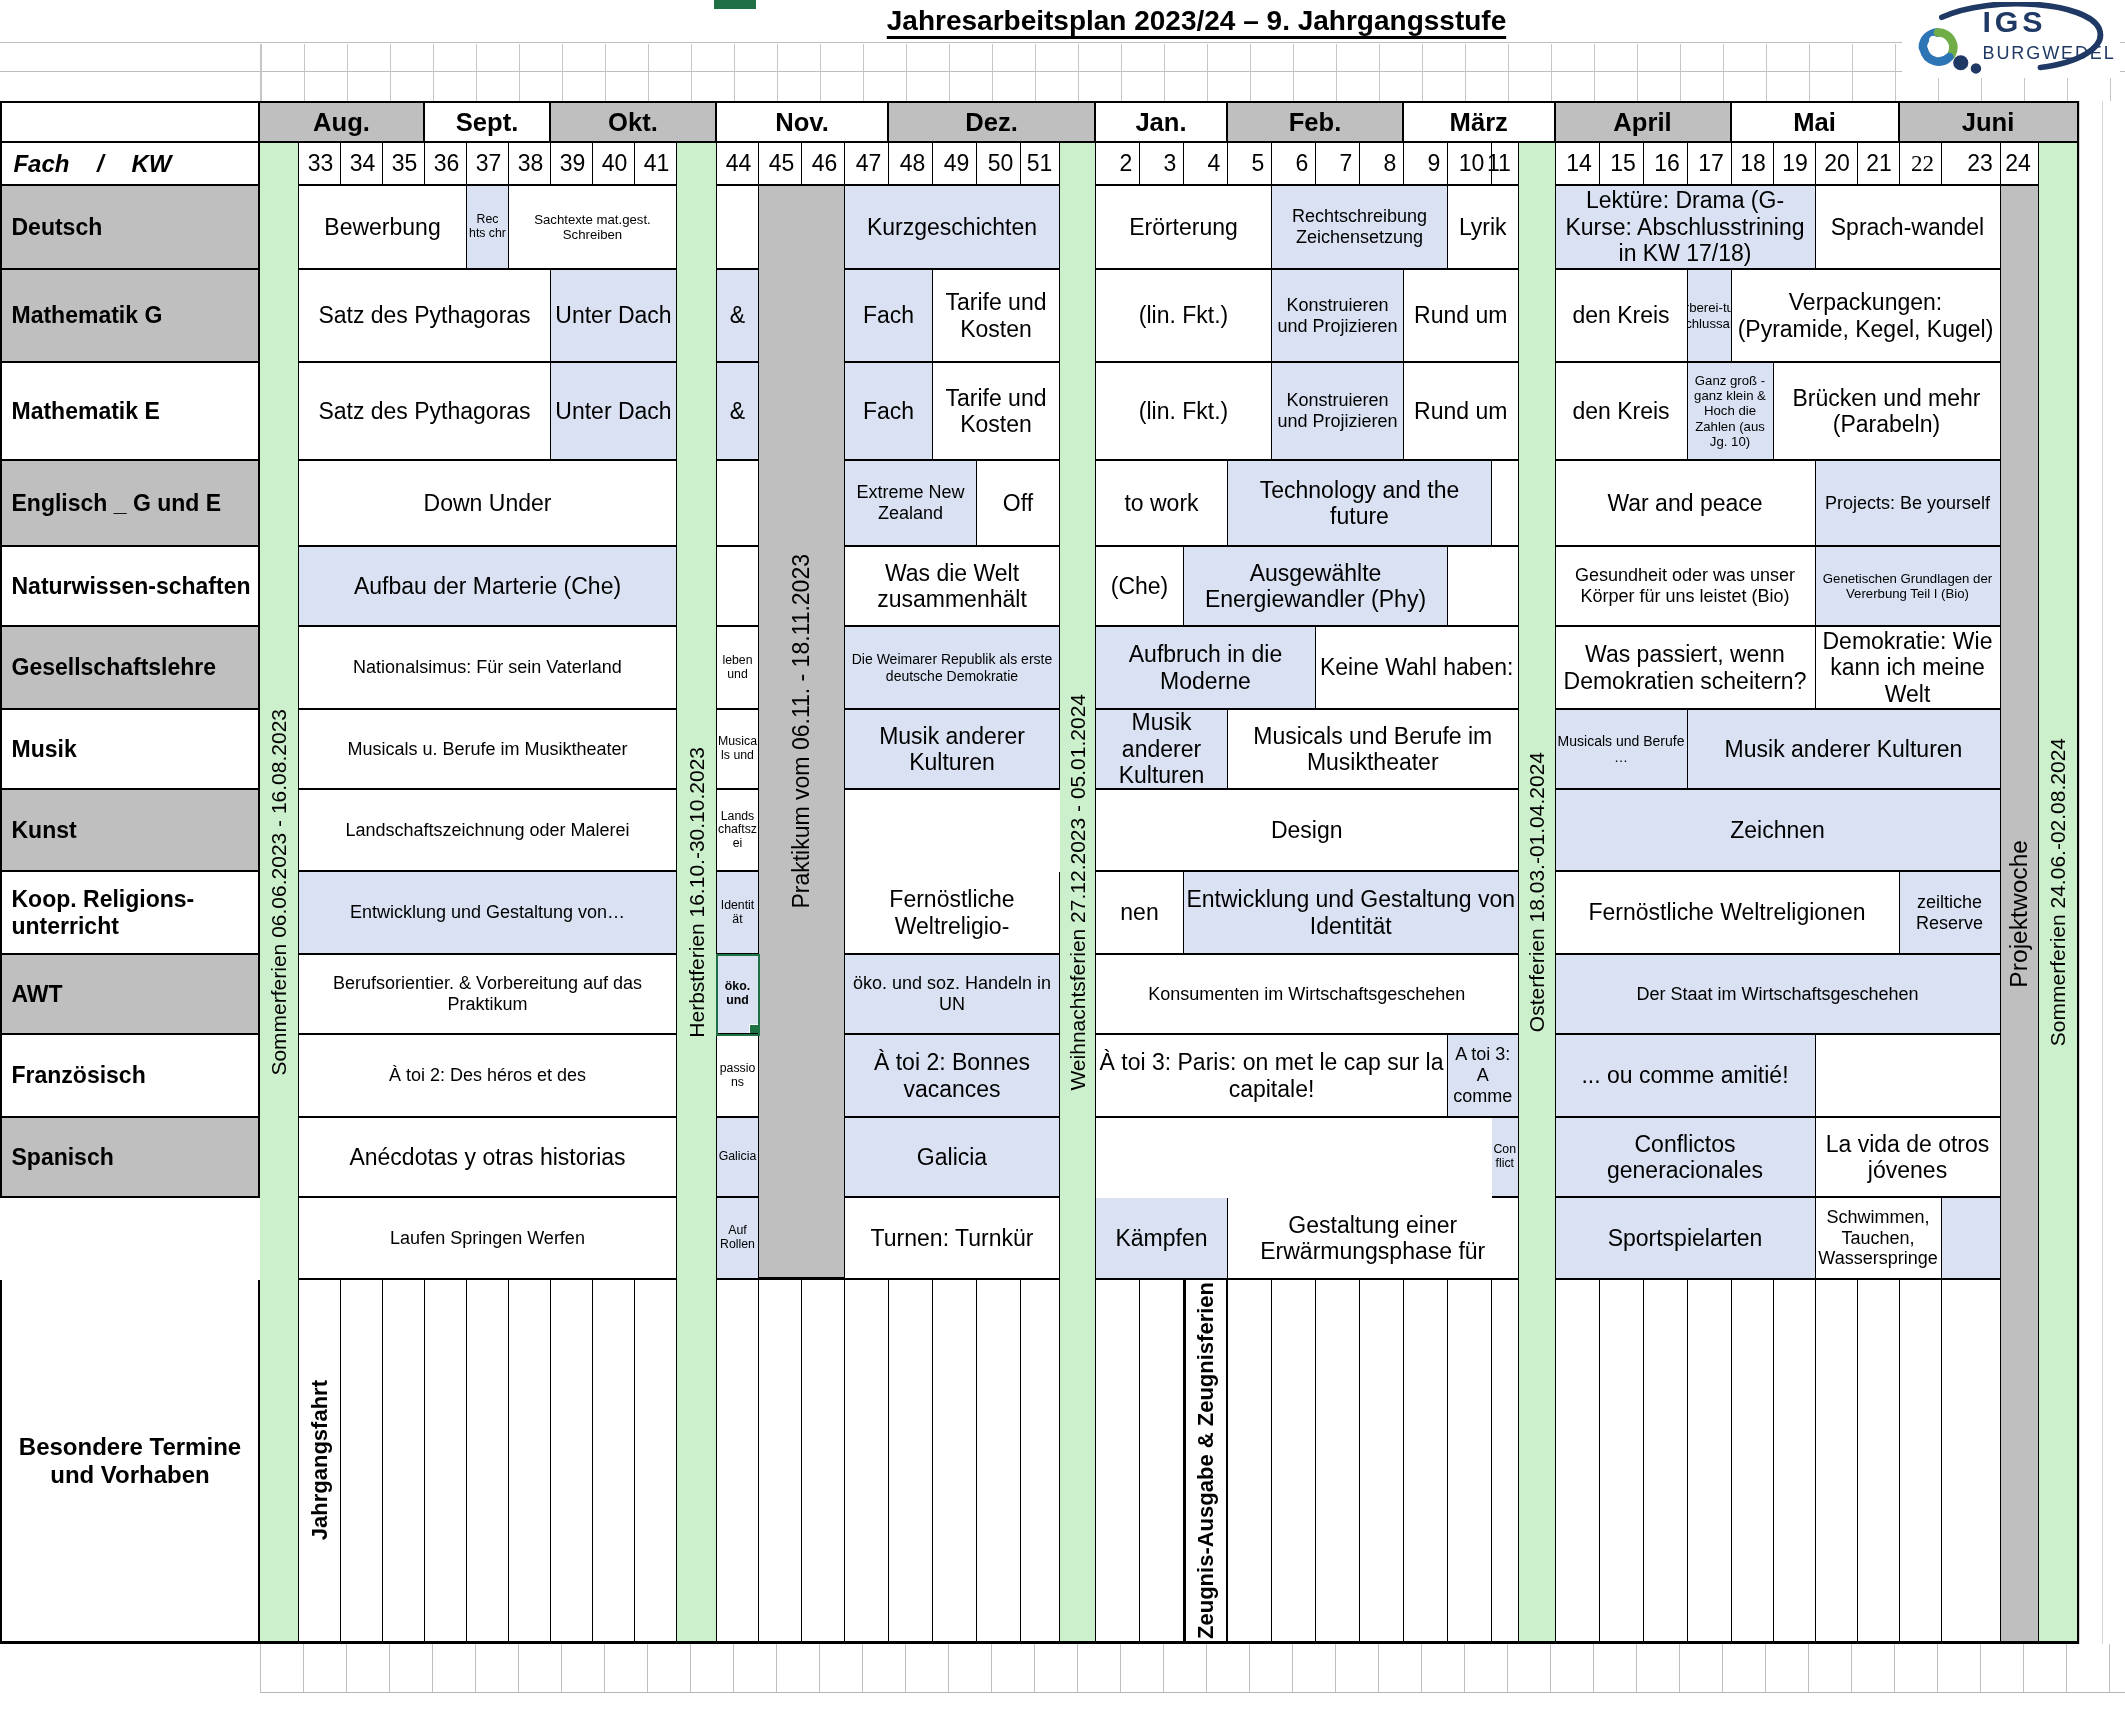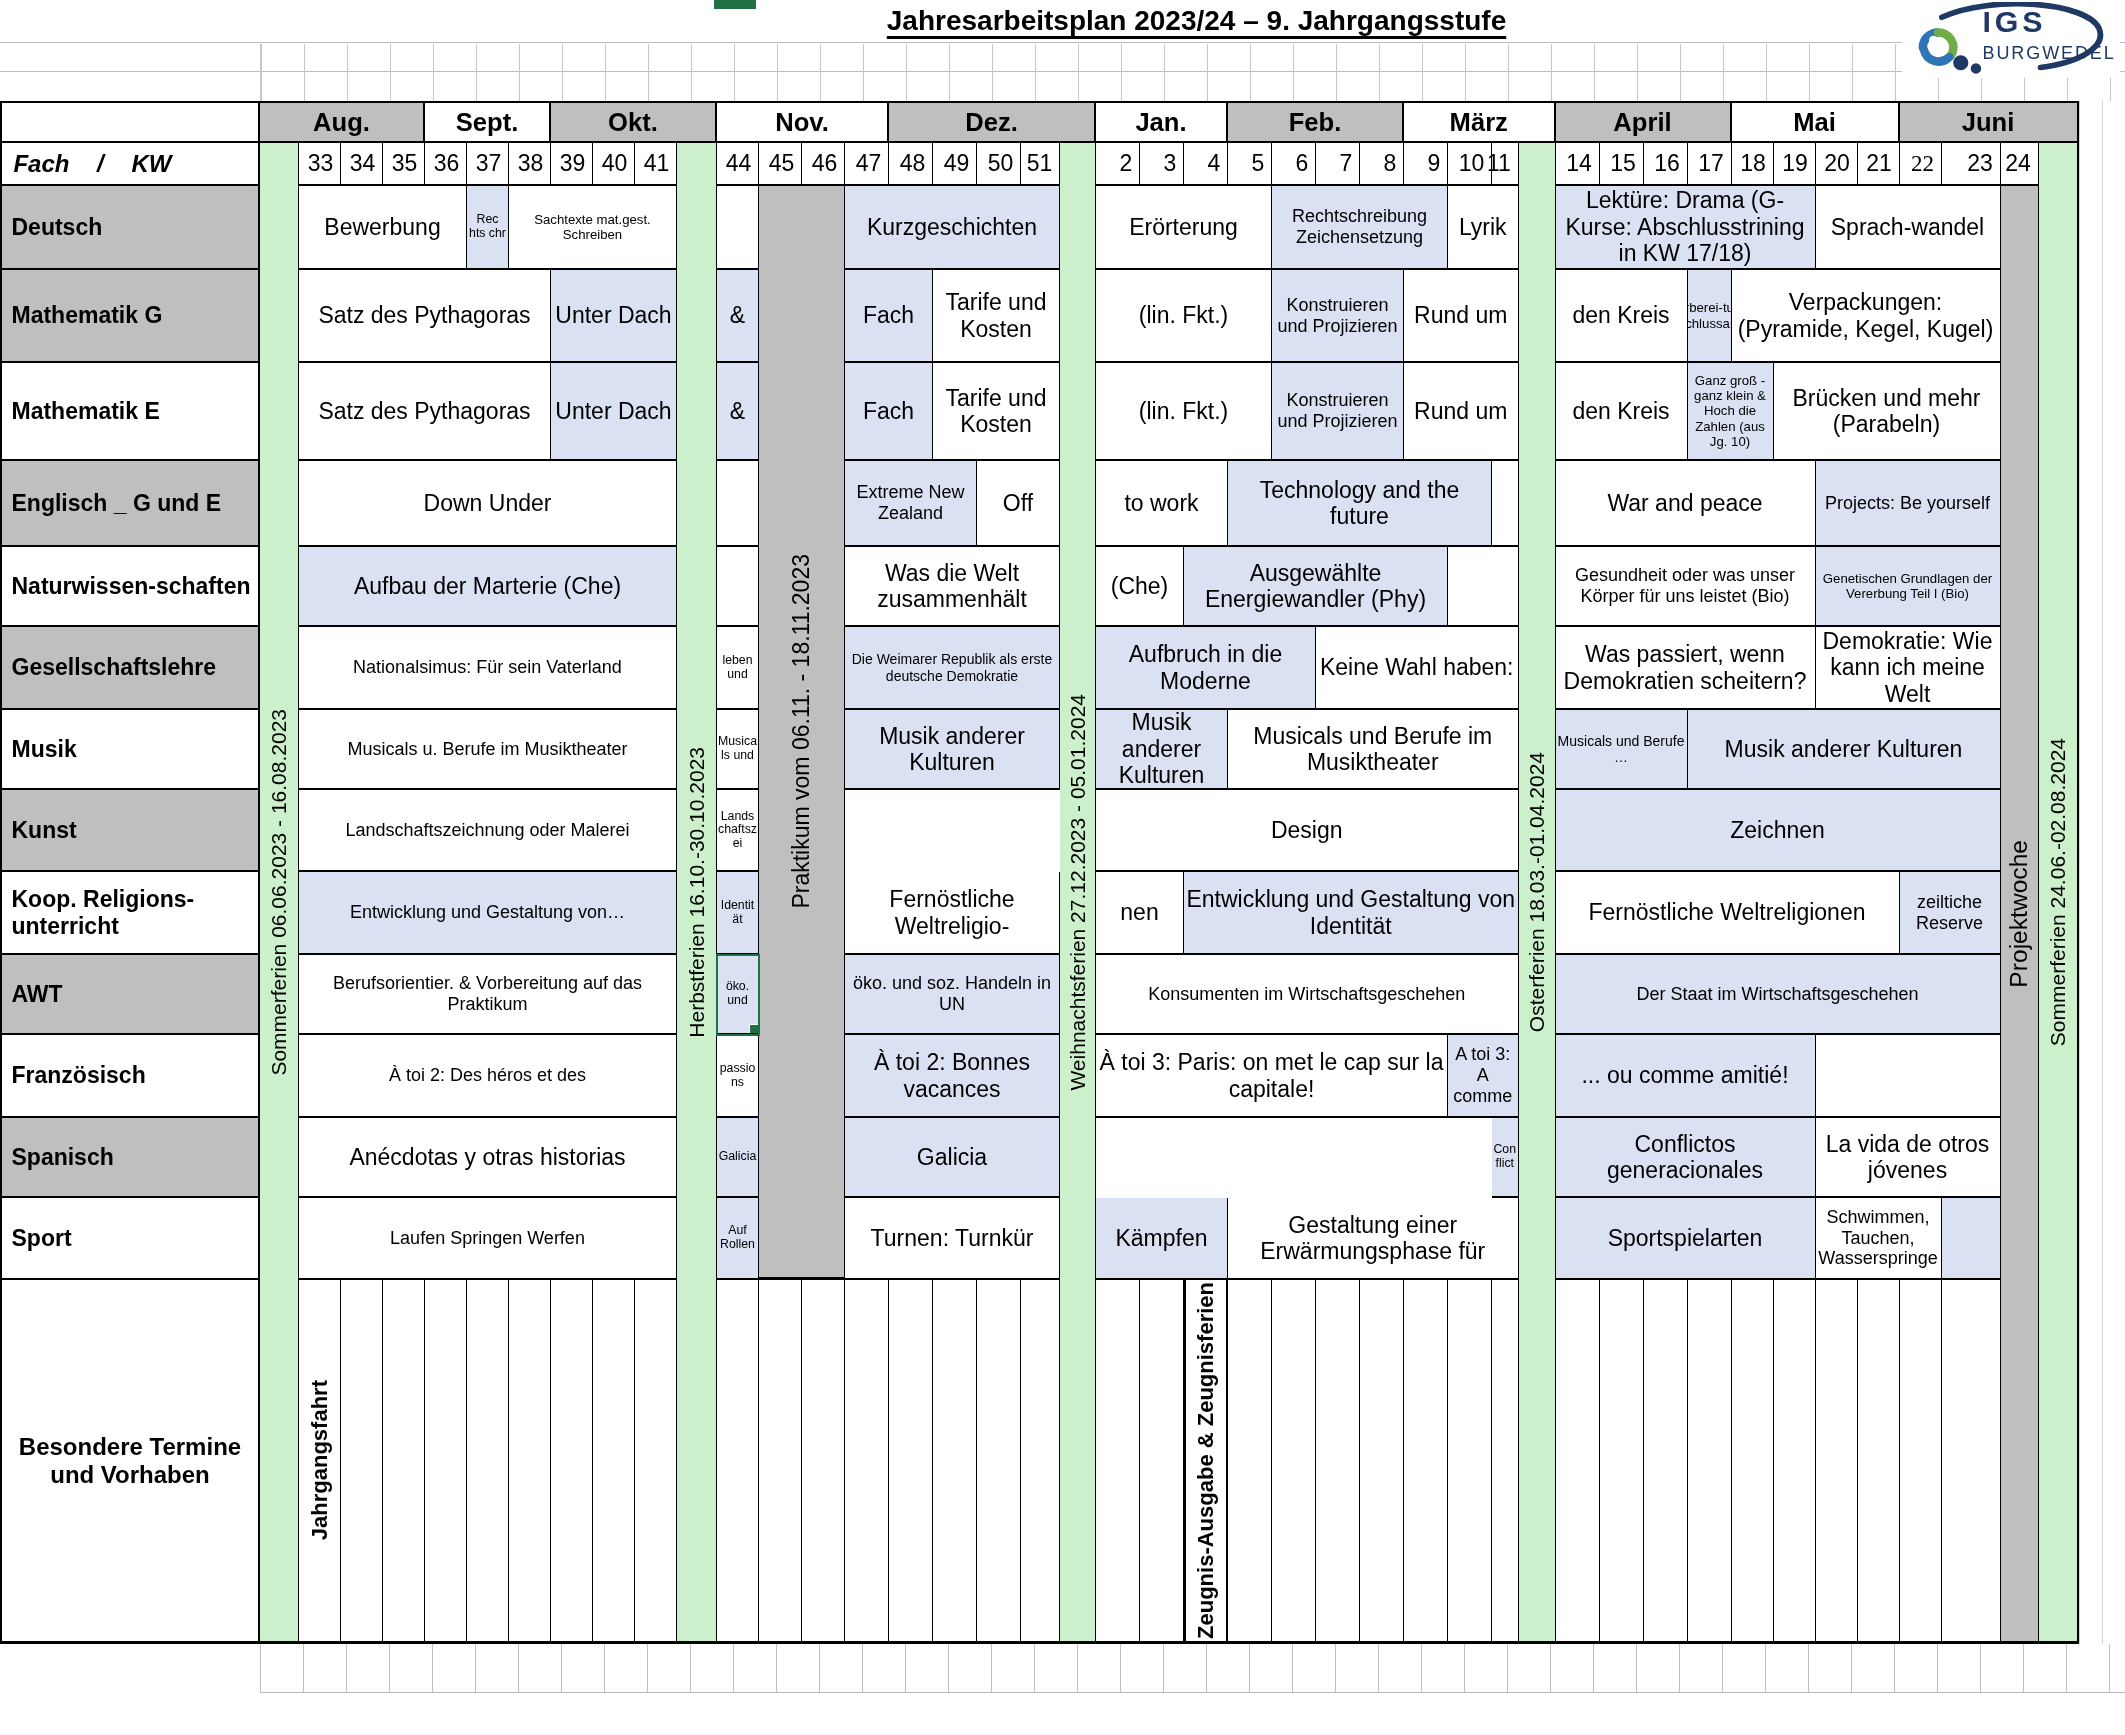--- a/index.html
+++ b/index.html
@@ -33,21 +33,21 @@
   .band{display:flex;align-items:center;justify-content:center;background:#ccf0cc;
         border-right:1.9px solid #000;border-bottom:3.8px solid #000;box-sizing:border-box;overflow:hidden;}
   .band.graycol{background:#bfbfbf;}
   .thickright{border-right-width:2.8px;}
   .vtext{writing-mode:vertical-rl;transform:rotate(180deg);white-space:nowrap;font-size:21px;}
   .vbold{font-weight:600;font-size:22px;}
   .beszell{background:#fff;border-right:1.9px solid #000;border-bottom:3.8px solid #000;box-sizing:border-box;
            display:flex;align-items:center;justify-content:center;overflow:hidden;}
   .besthick{border-left:2.8px solid #000;border-right:2.8px solid #000;}
   .lblcenter{justify-content:center;text-align:center;padding-left:0;font-size:24px;border-bottom-width:3.8px;}
-  .sel{outline:2.8px solid #1e7145;outline-offset:-1.9px;position:relative;z-index:5;}
+  .sel{outline:2.8px solid #1e7145;outline-offset:-1.9px;position:relative;z-index:5;font-weight:bold;}
   .sel::after{content:'';position:absolute;right:-1.9px;bottom:-1.9px;width:8.5px;height:8.5px;
               background:#1e7145;border:0.9px solid #fff;z-index:6;}
   .gridzone{background-image:repeating-linear-gradient(to right,#c6c6c6 0 0.9px,transparent 0.9px 43px);
             border-left:0.9px solid #c6c6c6;pointer-events:none;}
   .footzone{background-image:repeating-linear-gradient(to right,#c0c0c0 0 0.9px,transparent 0.9px 43px);
             border-bottom:0.9px solid #b5b5b5;pointer-events:none;}
   .tailzone{background-image:repeating-linear-gradient(to right,#d4d4d4 0 0.9px,transparent 0.9px 23px);pointer-events:none;}
   .hline{position:absolute;left:0;width:2126px;height:0.9px;background:#bdbdbd;}
   #title{position:absolute;left:662px;top:4.7px;width:1069px;text-align:center;font-size:28px;font-weight:bold;
          text-decoration:underline;text-decoration-thickness:2.8px;text-underline-offset:5.7px;}
@@ -111,21 +111,20 @@
     <div class="lbl" style="grid-area:7/1/8/2">Mathematik E</div>
     <div class="lbl gray" style="grid-area:8/1/9/2">Englisch _ G und E</div>
     <div class="lbl nowrap" style="grid-area:9/1/10/2">Naturwissen-schaften</div>
     <div class="lbl gray" style="grid-area:10/1/11/2">Gesellschaftslehre</div>
     <div class="lbl" style="grid-area:11/1/12/2">Musik</div>
     <div class="lbl gray" style="grid-area:12/1/13/2">Kunst</div>
     <div class="lbl" style="grid-area:13/1/14/2">Koop. Religions-unterricht</div>
     <div class="lbl gray" style="grid-area:14/1/15/2">AWT</div>
     <div class="lbl" style="grid-area:15/1/16/2">Französisch</div>
     <div class="lbl gray" style="grid-area:16/1/17/2">Spanisch</div>
-    <div class="lbl" style="grid-area:17/1/18/2">Sport</div>
     <div class="lbl lblcenter" style="grid-area:18/1/19/2">Besondere Termine und Vorhaben</div>
 
     <div class="cell" style="grid-area:5/3/6/7">Bewerbung</div>
     <div class="cell blue frag" style="grid-area:5/7/6/8">Rec hts chr</div>
     <div class="cell xs" style="grid-area:5/8/6/12">Sachtexte mat.gest. Schreiben</div>
     <div class="cell" style="grid-area:5/13/6/14"></div>
     <div class="cell blue" style="grid-area:5/16/6/21">Kurzgeschichten</div>
     <div class="cell" style="grid-area:5/22/6/26">Erörterung</div>
     <div class="cell blue sm" style="grid-area:5/26/6/30">Rechtschreibung Zeichensetzung</div>
     <div class="cell" style="grid-area:5/30/6/32">Lyrik</div>

